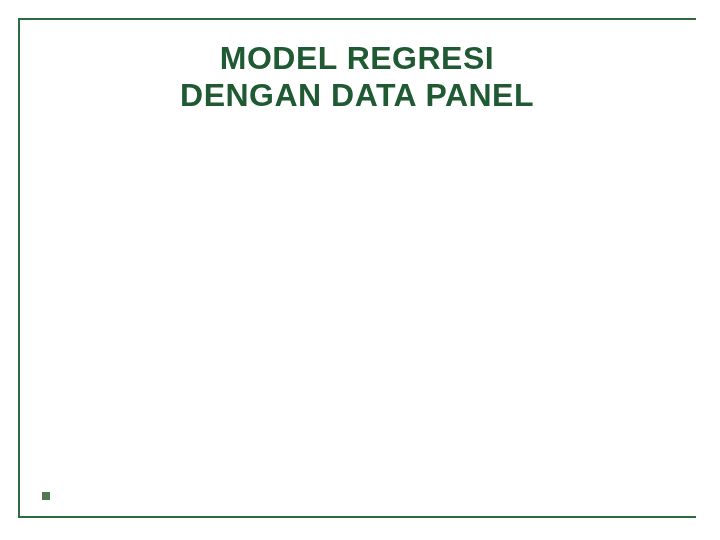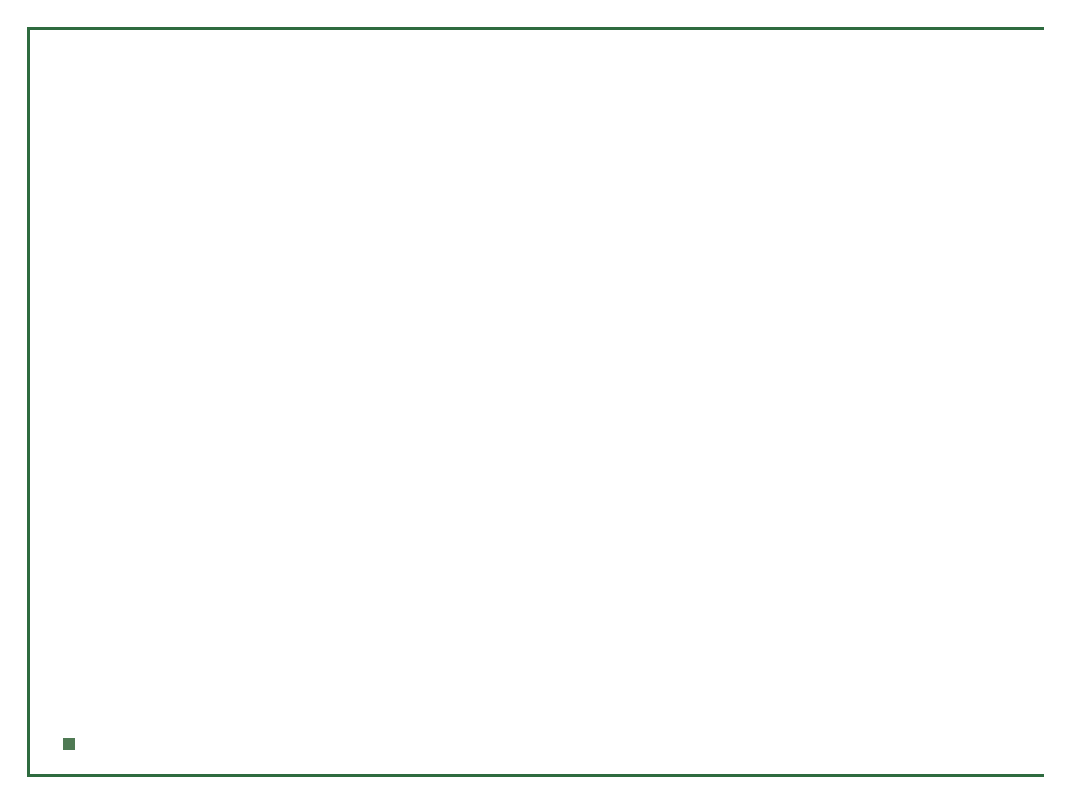--- a/index.html
+++ b/index.html
@@ -67,15 +67,19 @@
   }
 </style>
 </head>
 <body>
 
 <div class="slide-frame">
   <div class="top-border"></div>
   <div class="left-border"></div>
   <div class="bottom-border"></div>
 
+  <div class="title-block">
+    <div class="title-line">MODEL REGRESI</div>
+    <div class="title-line">DENGAN DATA PANEL</div>
+  </div>
 
   <div class="bullet-square"></div>
 </div>
 
 </body></html>

